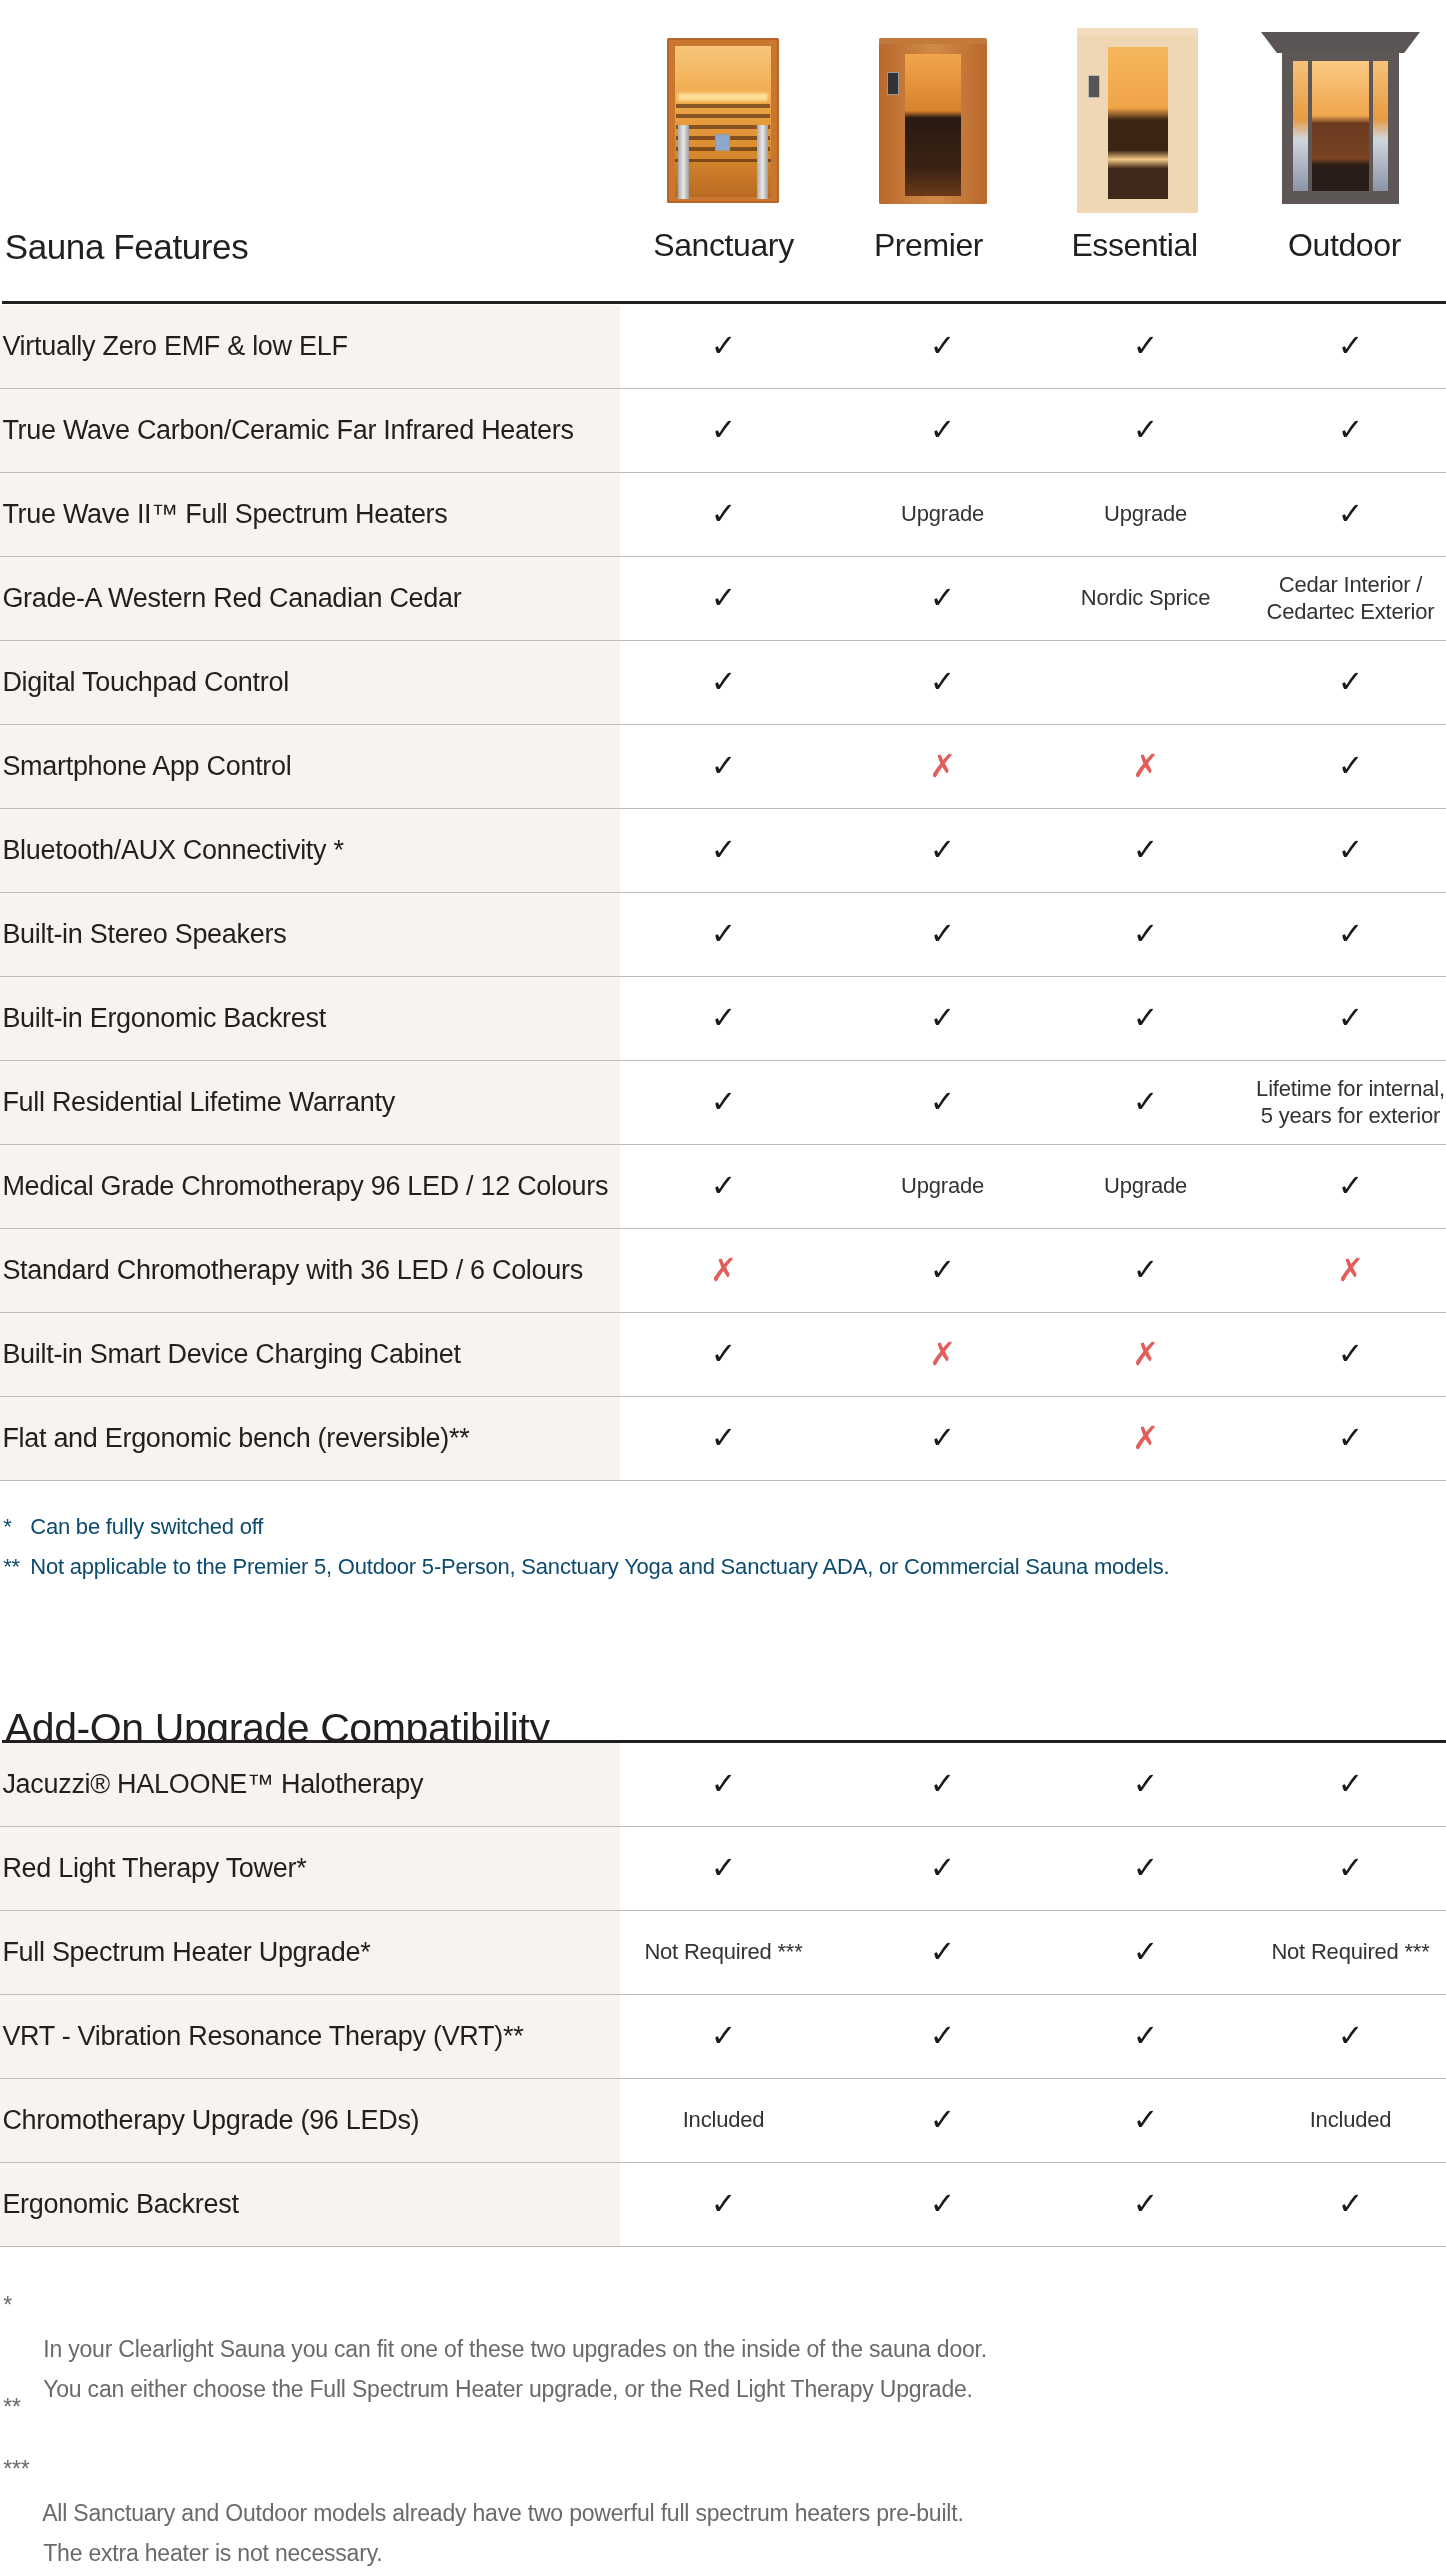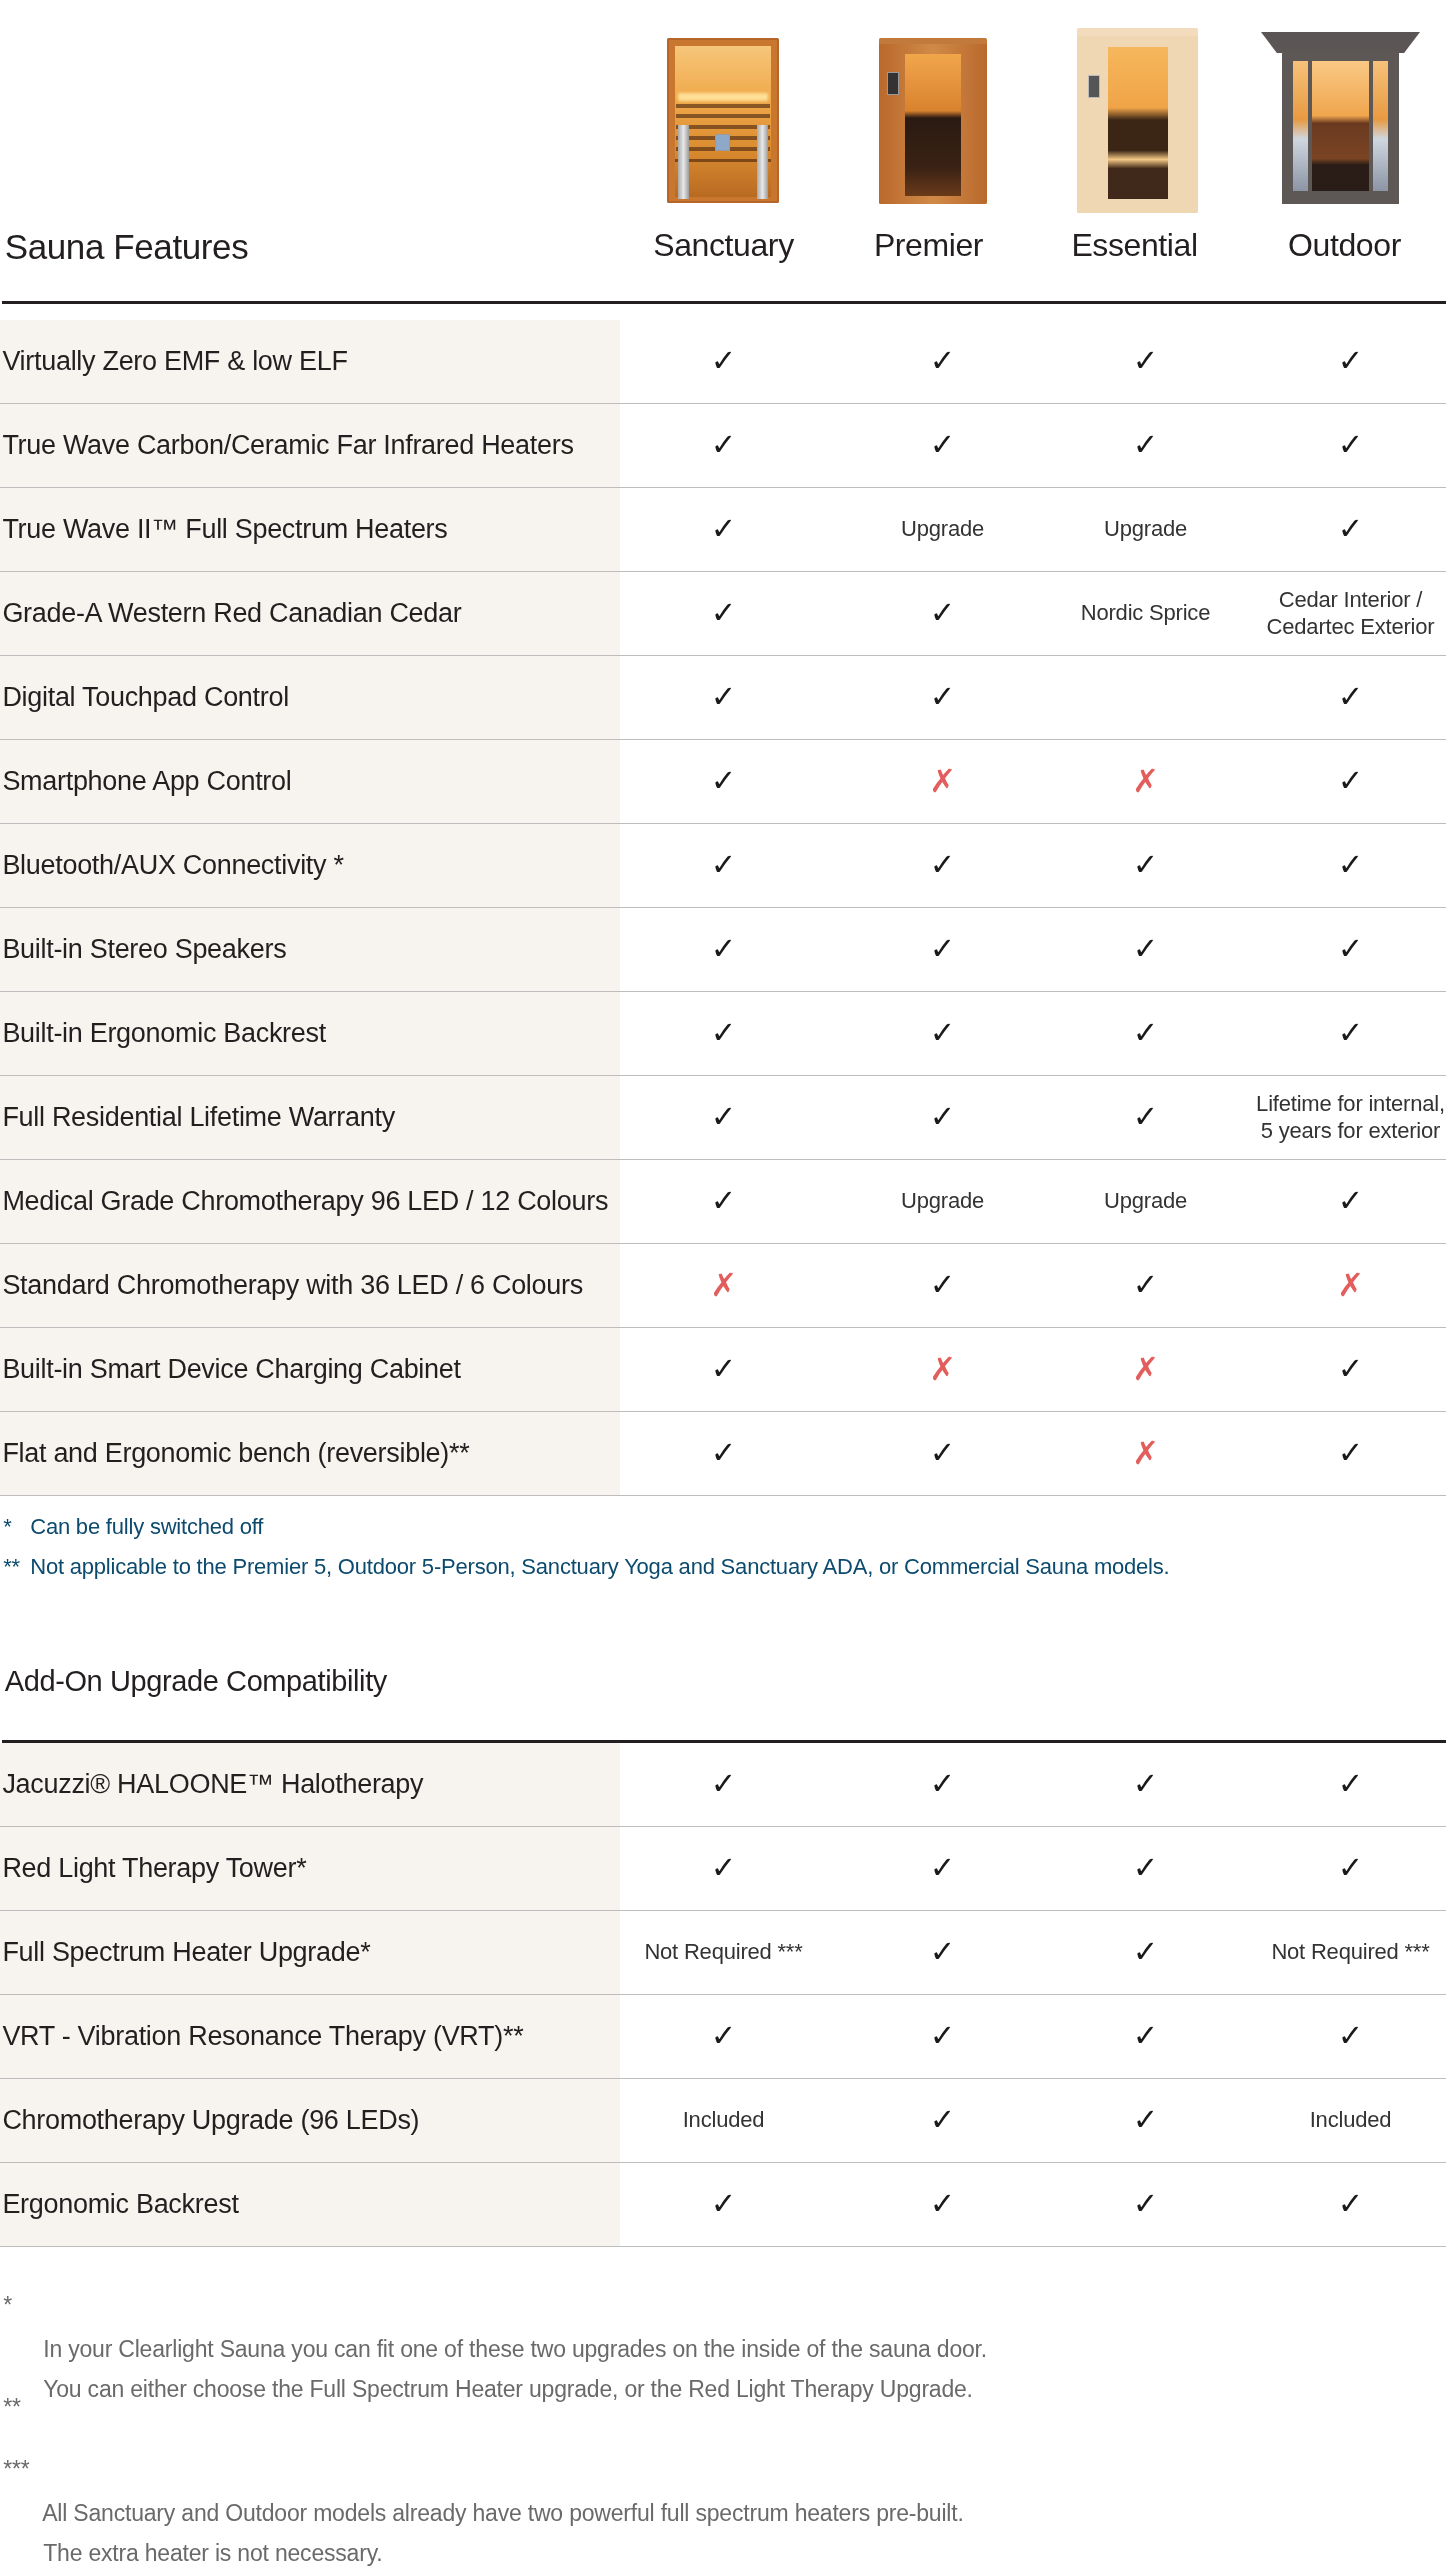--- a/index.html
+++ b/index.html
@@ -18,21 +18,21 @@
   .sauna .bench { position: absolute; left: 0; right: 0; height: 3.2px; background: rgba(90,45,15,0.7); }
   .sauna .slat { position: absolute; left: 8%; right: 8%; height: 4px; background: rgba(70,35,15,0.6); }
   .sauna .handle { position: absolute; width: 11.2px; background: linear-gradient(90deg,#a9a9a9,#e8e8e8,#9c9c9c); }
   .sauna .panel { position: absolute; width: 9.6px; height: 21px; background: #333; border: 1.6px solid #9a9a9a; }
 
   .col-title {
     position: absolute; top: 227px; width: 193px; text-align: center;
     font-size: 32px; font-weight: 400; color: #231f20; letter-spacing: -0.4px;
   }
   .section-title {
-    position: absolute; left: 4.8px; font-size: 29px; color: #231f20; letter-spacing: -0.4px;
+    position: absolute; left: 4.8px; font-size: 41px; color: #231f20; letter-spacing: -0.4px; margin-top: 40px;
   }
 
   .rule-thick { position: absolute; left: 1.6px; right: 0; height: 3.2px; background: #231f20; }
 
   .table { position: absolute; left: 0; right: 0; }
   .row { position: relative; height: 84px; border-bottom: 1.6px solid #bdbdbd; box-sizing: border-box; }
   .row .feat {
     position: absolute; left: 0; top: 0; bottom: 0; width: 620px; background: #f7f3ef;
     display: flex; align-items: center; padding-left: 2.4px; box-sizing: border-box;
     font-size: 27px; color: #231f20; letter-spacing: -0.3px; white-space: nowrap;
@@ -93,21 +93,21 @@
 </div>
 
 <div class="abs" style="left:4.8px; top:227px; font-size:35px; letter-spacing:-0.4px;">Sauna Features</div>
 <div class="col-title" style="left:627px;">Sanctuary</div>
 <div class="col-title" style="left:832px;">Premier</div>
 <div class="col-title" style="left:1038px;">Essential</div>
 <div class="col-title" style="left:1248px;">Outdoor</div>
 
 <div class="rule-thick" style="top:301px;"></div>
 
-<div class="table" style="top:320px;" id="features-table">
+<div class="table" style="top:305px;" id="features-table">
     <div class="row">
       <div class="feat">Virtually Zero EMF &amp; low ELF</div>
       <div class="cell c1">
         <span class="check">✓</span>
       </div>
       <div class="cell c2">
         <span class="check">✓</span>
       </div>
       <div class="cell c3">
         <span class="check">✓</span>

